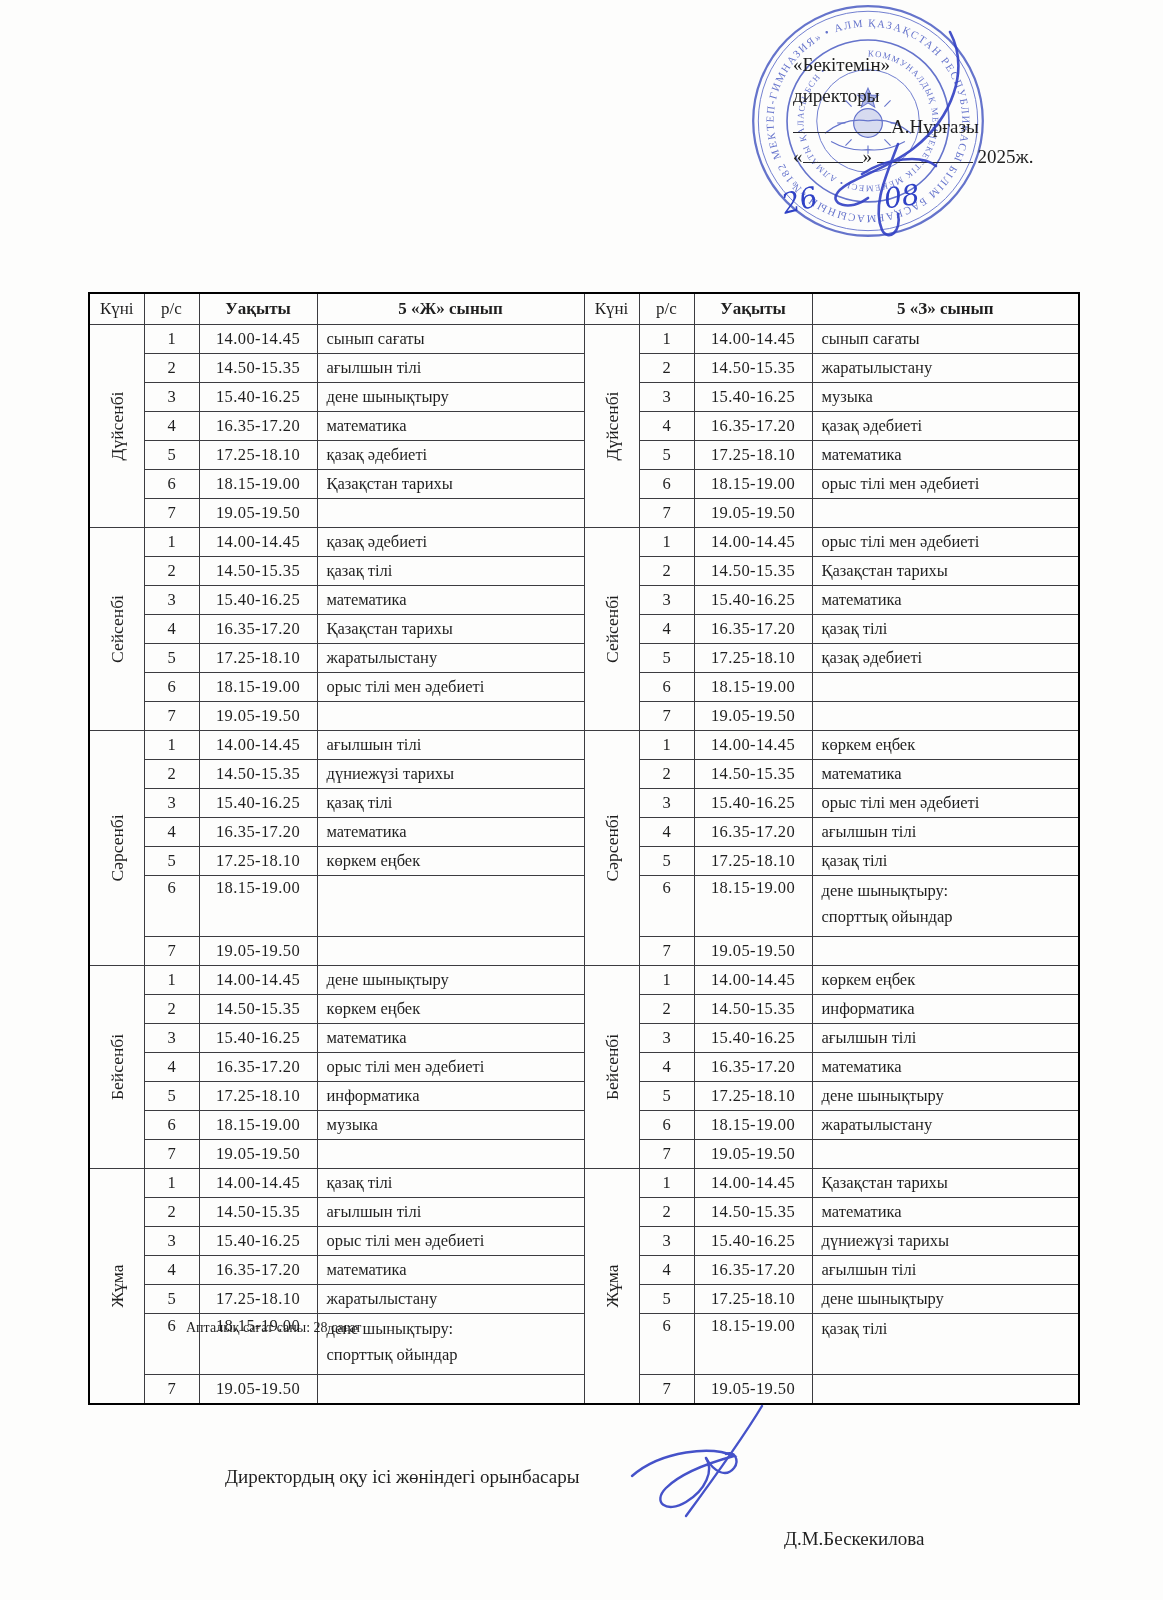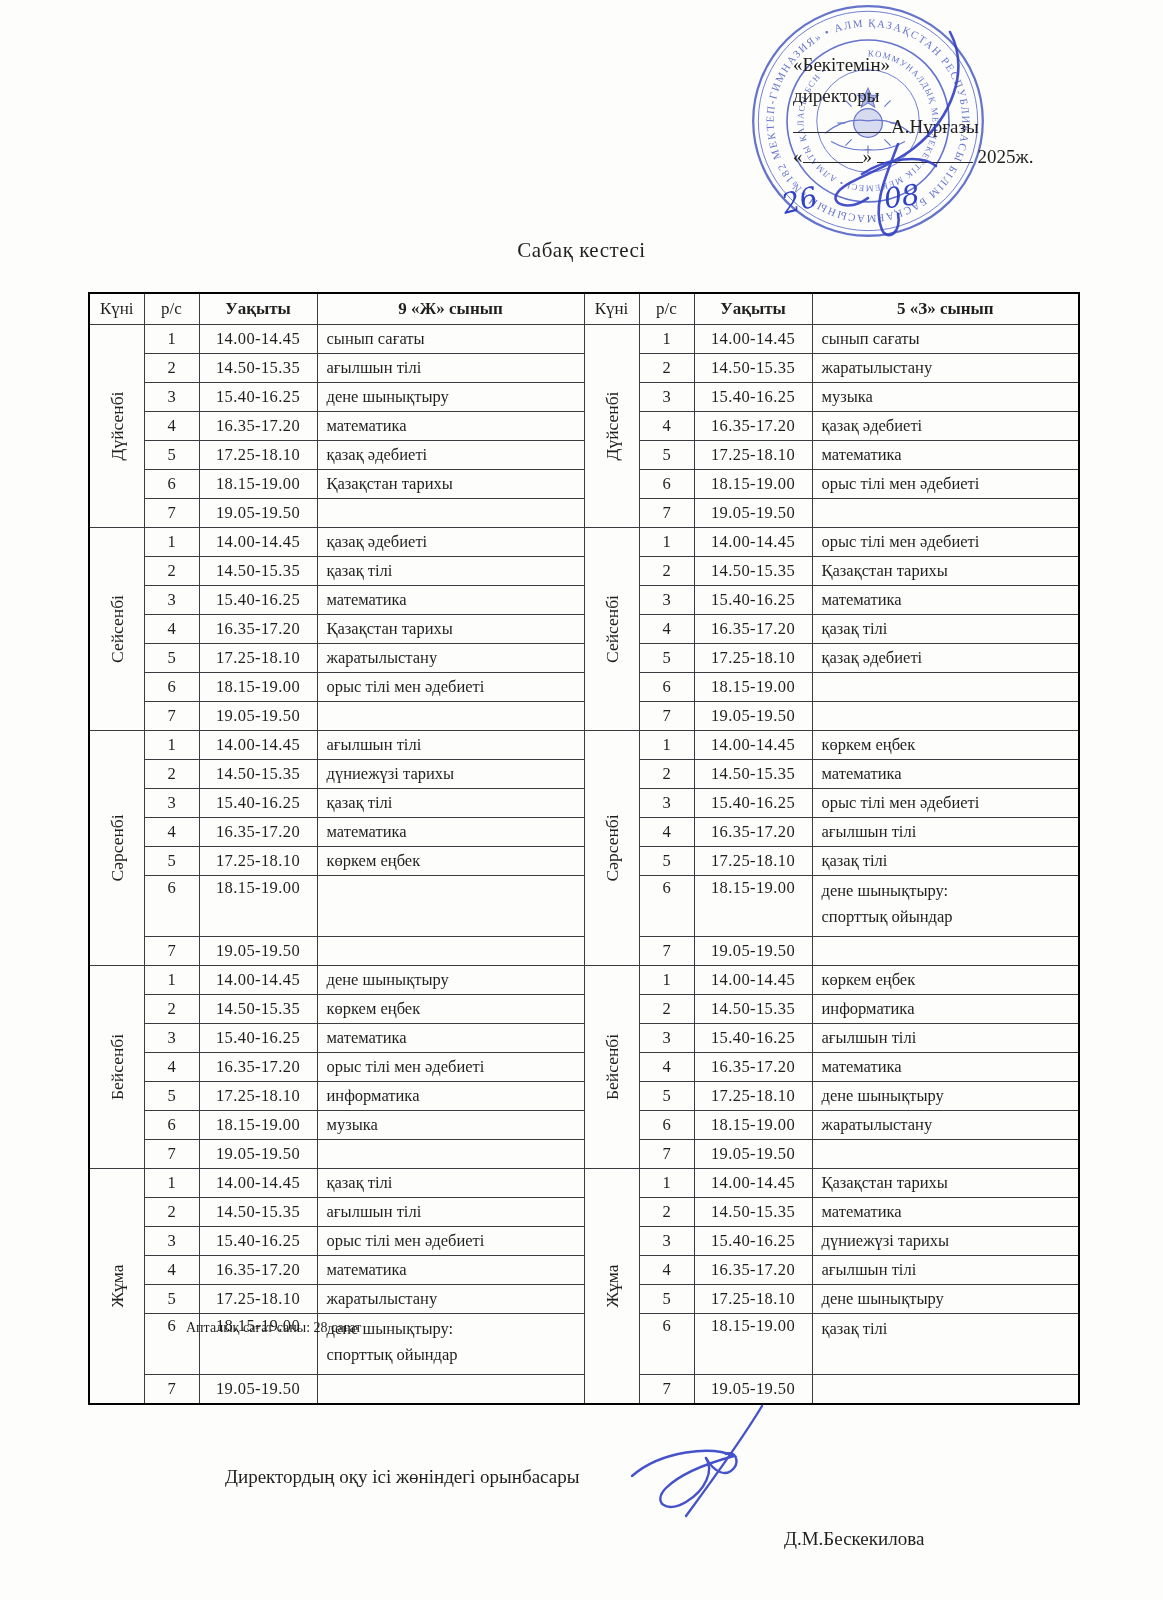--- a/index.html
+++ b/index.html
@@ -96,39 +96,38 @@
   </div>
 
   <svg class="sig-big" width="190" height="215" viewBox="0 0 190 215">
     <g fill="none" stroke="#3240c4" stroke-width="2.6" stroke-linecap="round" opacity="0.9">
       <path d="M148 6 C168 44 150 92 112 122 C84 144 48 152 36 166 C26 178 48 186 66 172"></path>
       <path d="M96 118 C84 150 70 180 80 204 C86 216 100 206 96 188"></path>
       <path d="M60 148 C84 132 120 128 134 140"></path>
     </g>
   </svg>
 
-  <div class="title">Сабақ кестесі</div>
 
   <table class="schedule" id="schedule">
     <colgroup>
       <col style="width:55px">
         <col style="width:55px">
         <col style="width:118px">
         <col style="width:267px">
       <col style="width:55px">
         <col style="width:55px">
         <col style="width:118px">
         <col style="width:267px">
     </colgroup>
     <thead>
         <tr>
           <th>Күні</th>
           <th>р/с</th>
           <th class="bold">Уақыты</th>
-          <th class="bold">9 «Ж» сынып</th>
+          <th class="bold">5 «Ж» сынып</th>
           <th>Күні</th>
           <th>р/с</th>
           <th class="bold">Уақыты</th>
           <th class="bold">5 «З» сынып</th>
         </tr>
       </thead>
     <tbody>
         <tr>
           <td class="day" rowspan="7">
             <span>Дүйсенбі</span>

